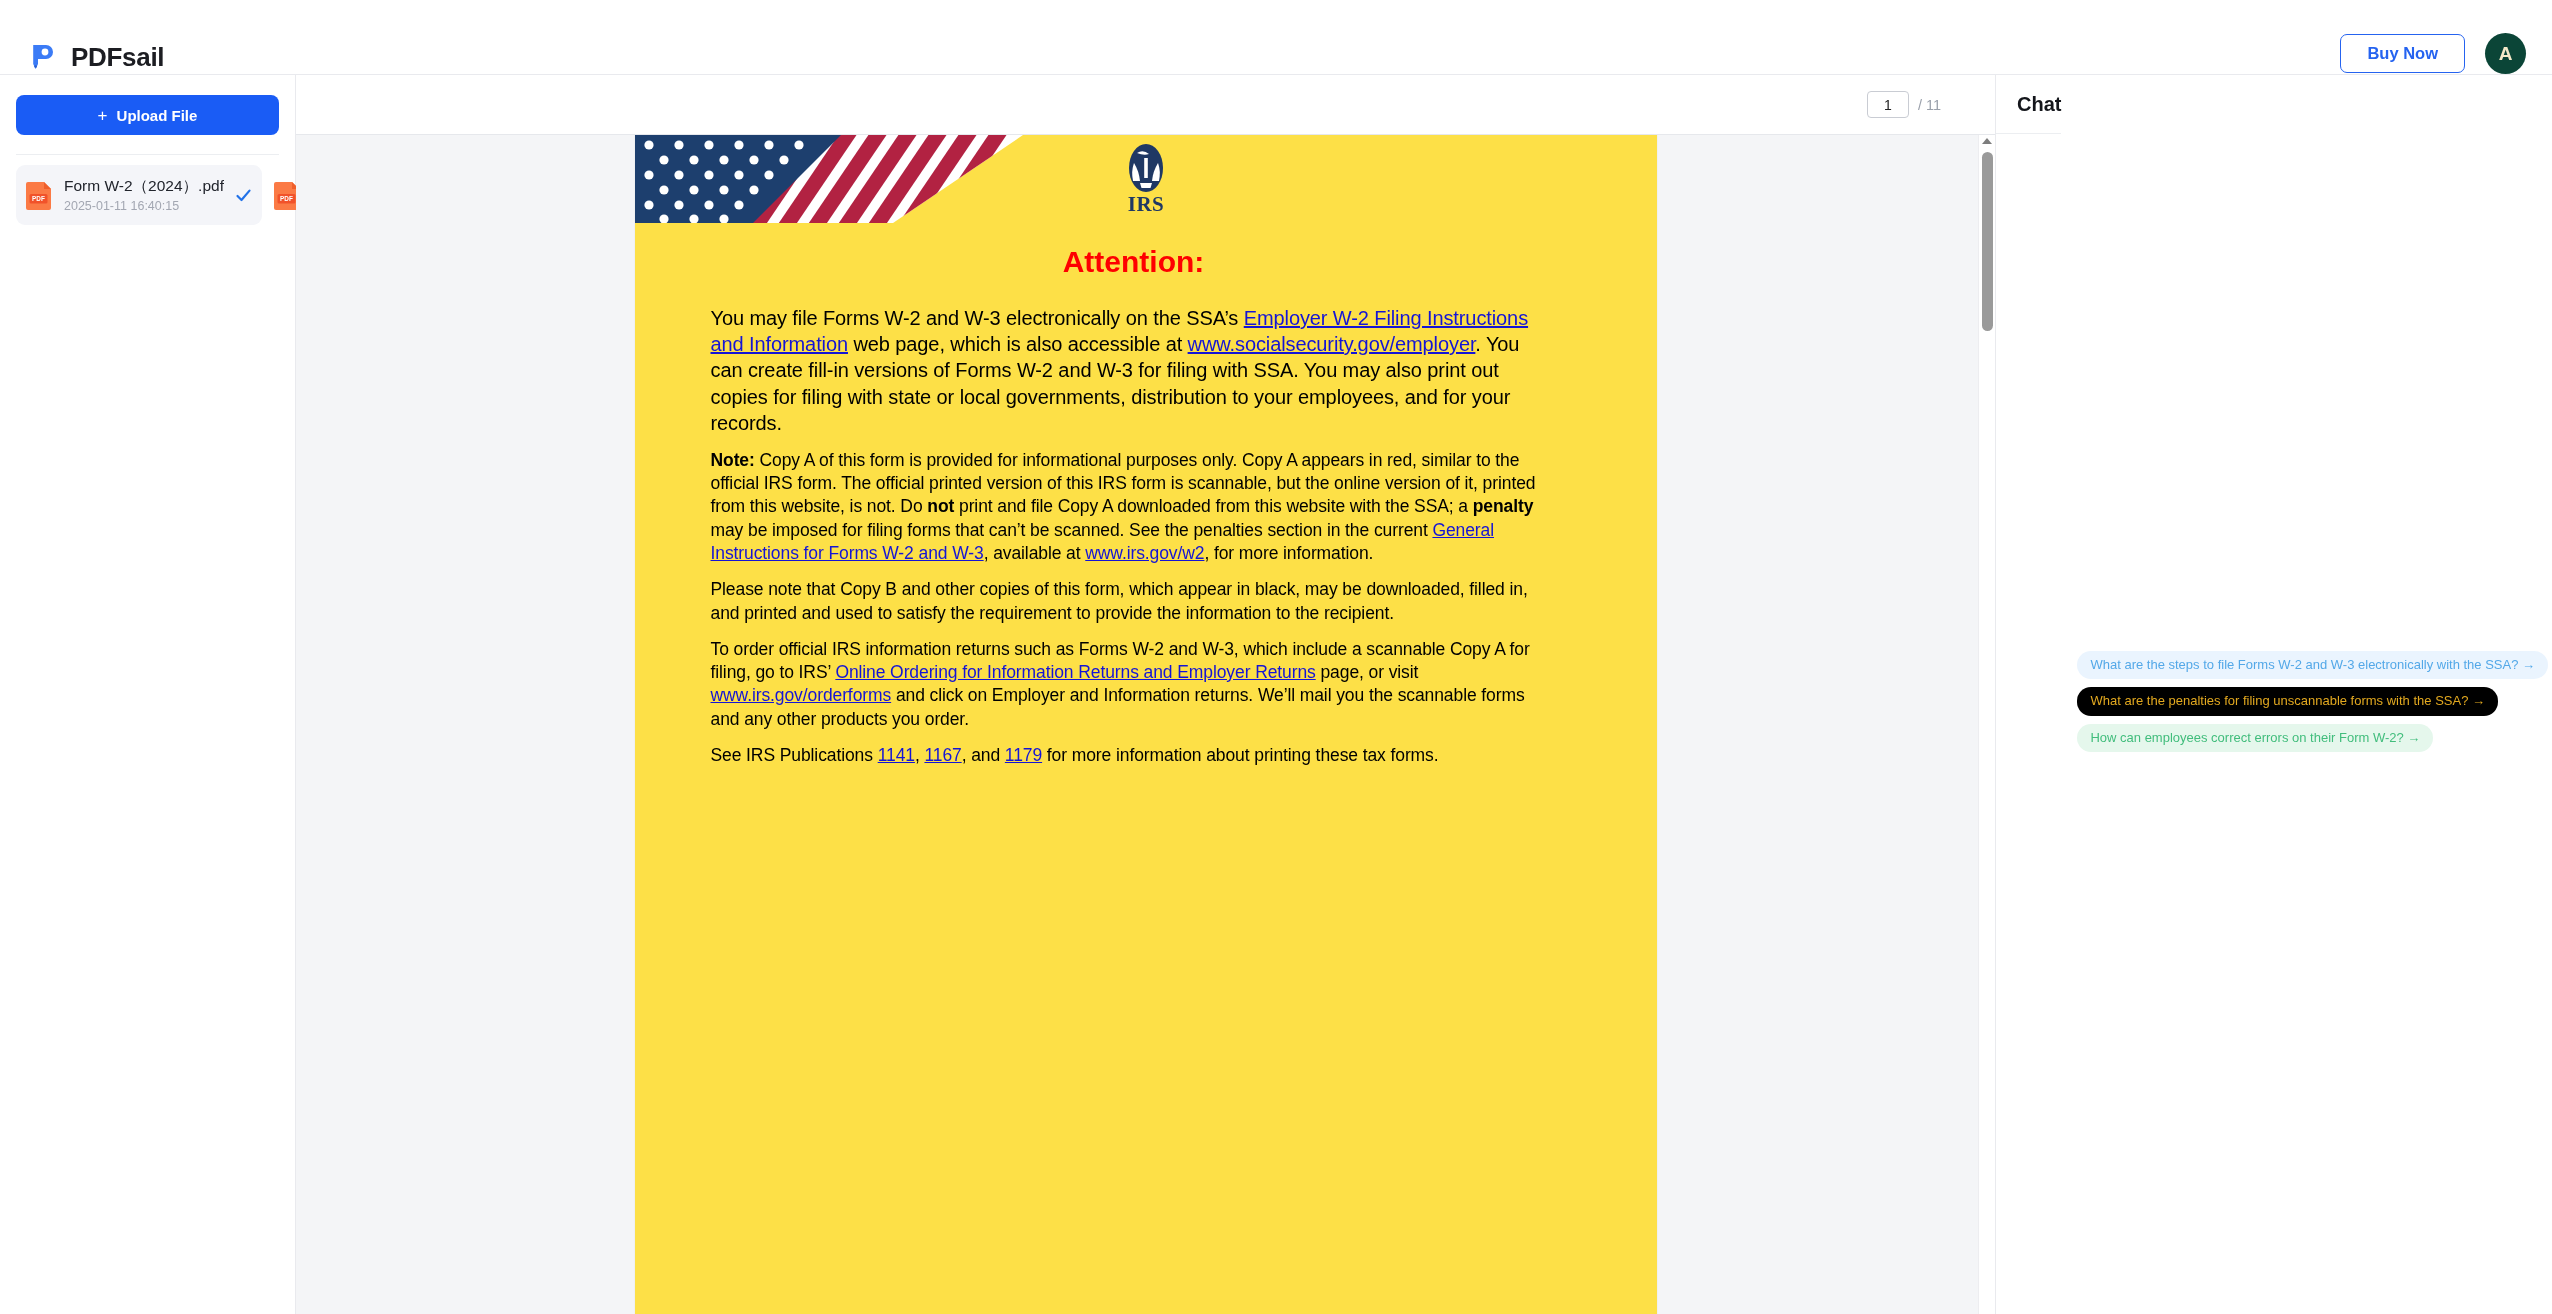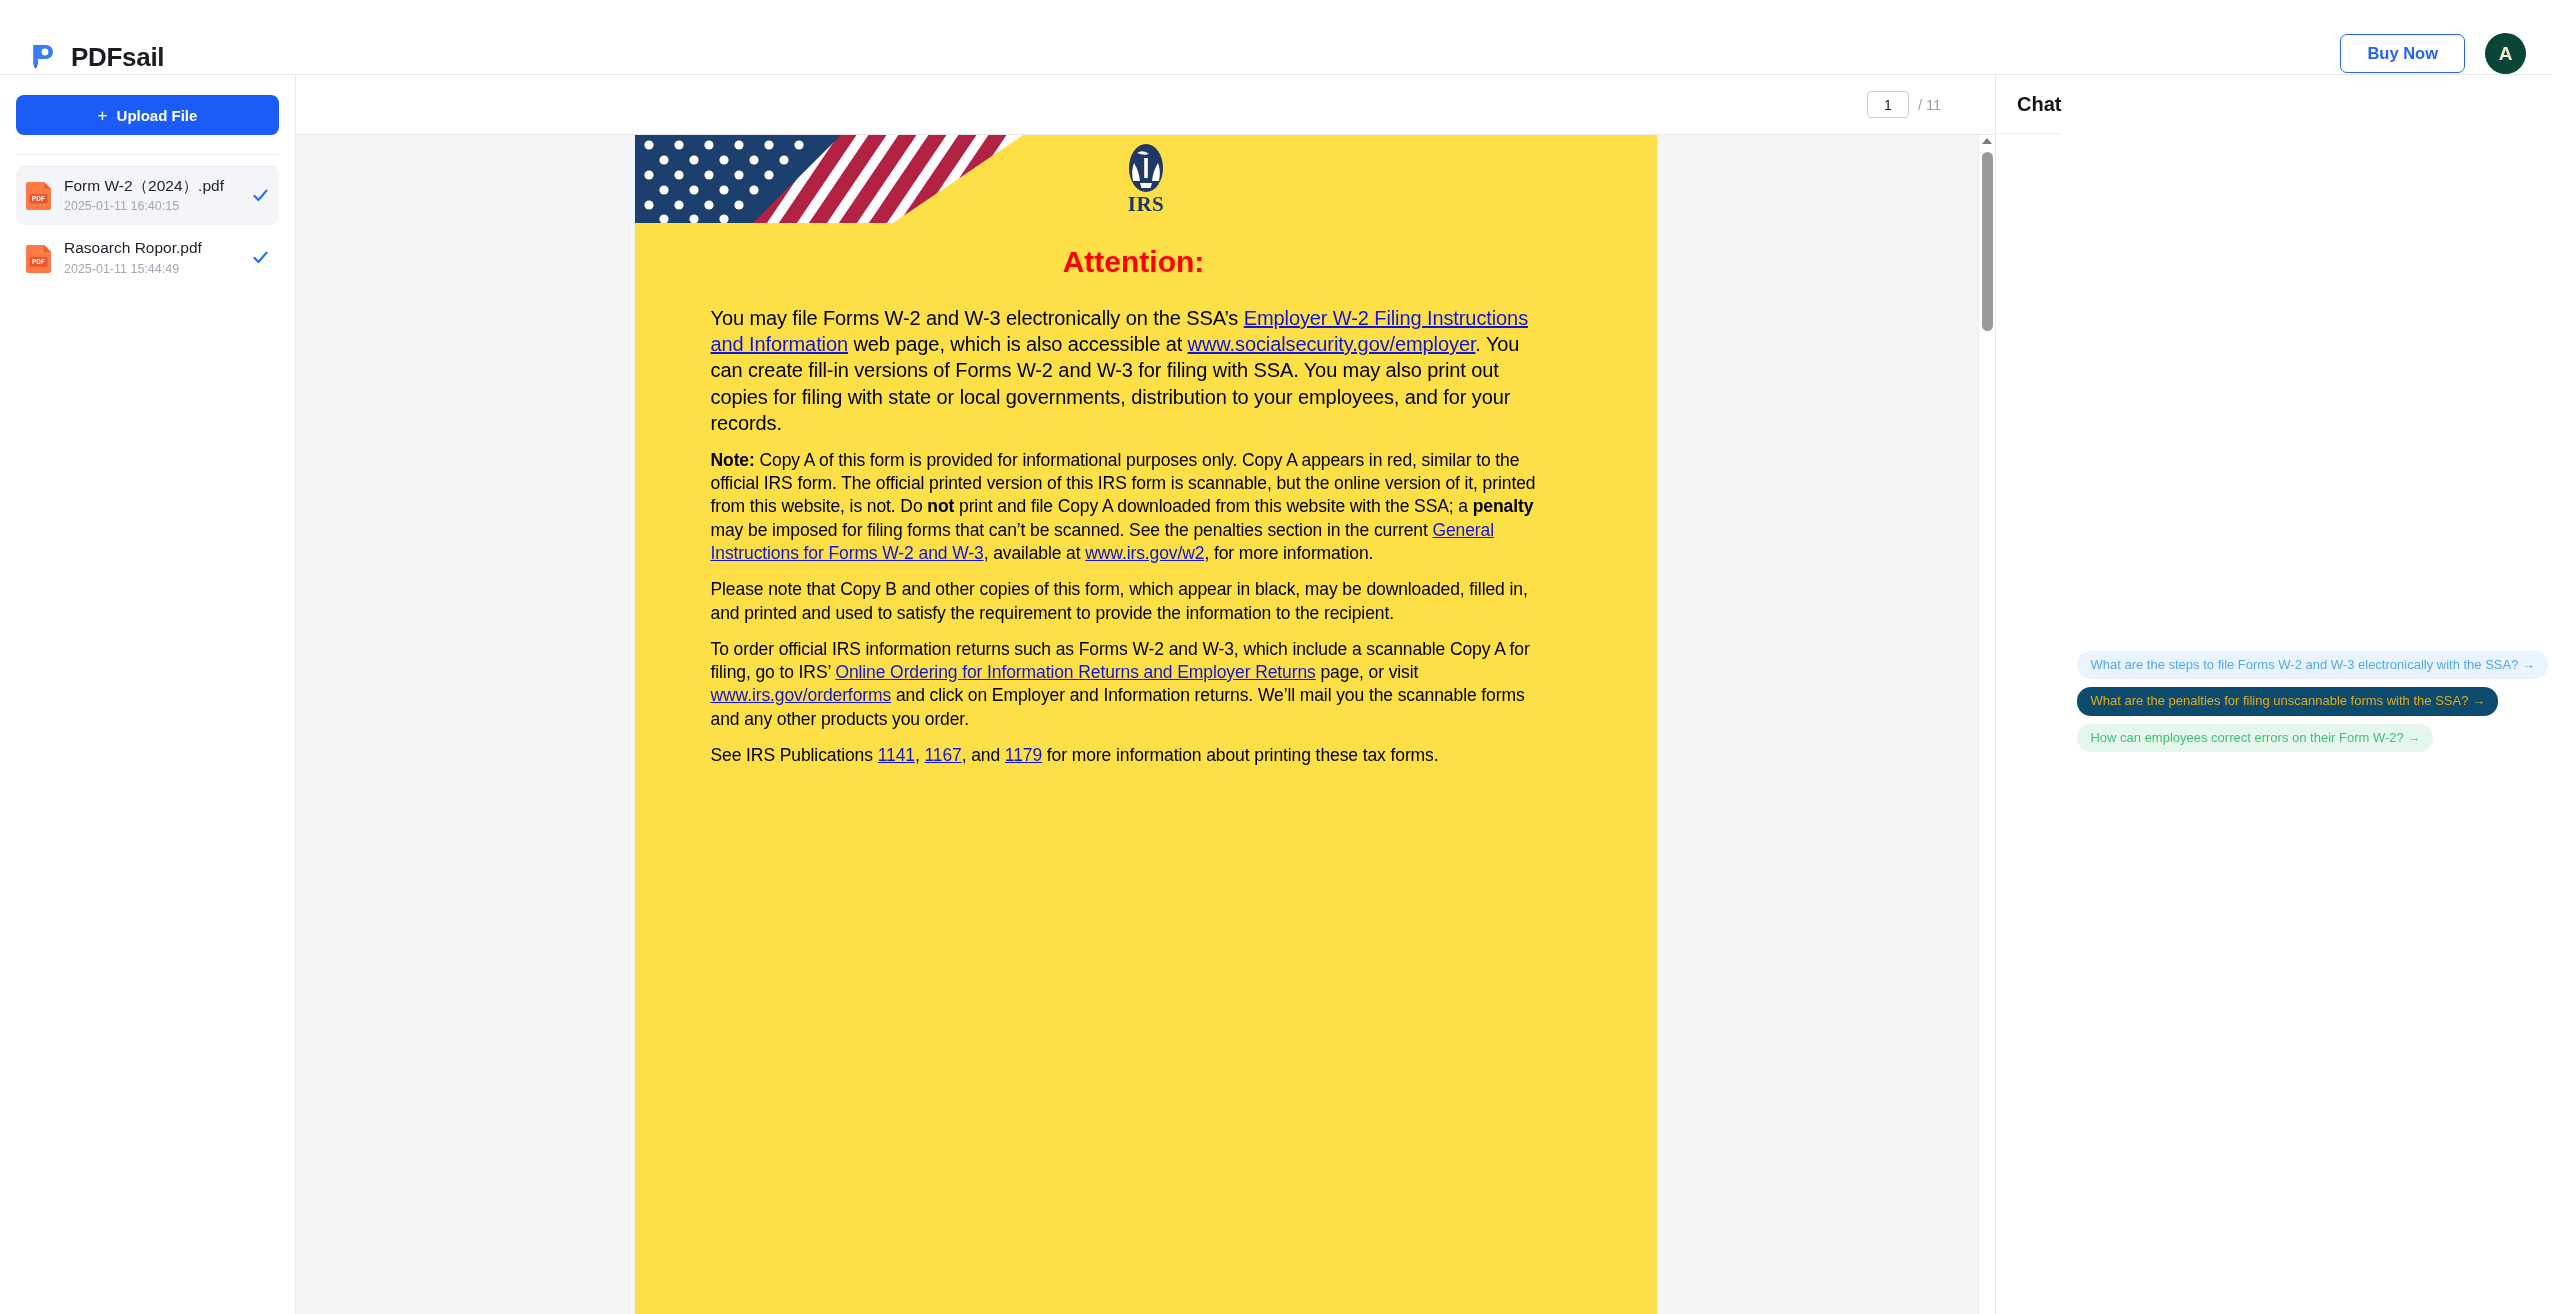--- a/index.html
+++ b/index.html
@@ -47,21 +47,21 @@
   }
   .upload-btn {
     width: 100%; height: 40px;
     background: #1a5cf5; color: #fff; border: none; border-radius: 8px;
     font-size: 15px; font-weight: 600; cursor: pointer;
     display: flex; align-items: center; justify-content: center; gap: 9px;
     font-family: "Liberation Sans", sans-serif;
   }
   .upload-plus { font-size: 17px; font-weight: 400; line-height: 1; }
   .side-divider { height: 1px; background: #eceef1; margin: 19px 0 10px 0; }
-  .file-list { display: flex; flex-direction: column; gap: 2px; }
+  .file-list { display: flex; flex-direction: row; gap: 2px; }
   .file-item {
     display: flex; align-items: center; gap: 11px;
     padding: 11px 10px; border-radius: 9px; cursor: pointer;
   }
   .file-item.active { background: #f4f5f9; }
   .pdf-icon { width: 27px; height: 30px; flex: 0 0 27px; display: block; }
   .file-meta { flex: 1 1 auto; min-width: 0; }
   .file-name {
     font-size: 15.5px; color: #21242c; line-height: 1.25;
     white-space: nowrap; overflow: hidden; text-overflow: ellipsis;
@@ -136,21 +136,21 @@
     height: 59px; flex: 0 0 59px; display: flex; align-items: center;
     padding-left: 21px; border-bottom: 1px solid #eceef1;
   }
   .chat-title { font-size: 20px; font-weight: 700; color: #14161b; }
   .chat-suggestions { padding: 14px 16px 0 16px; display: flex; flex-direction: column; gap: 8px; align-items: flex-start; justify-content: center; }
   .chip {
     border-radius: 14px; padding: 6px 13px; font-size: 13px; line-height: 1.25;
     cursor: pointer; white-space: nowrap;
   }
   .chip-blue  { background: #eaf4fe; color: #53a8e8; }
-  .chip-amber { background: #0c4a6e; color: #e3a91f; }
+  .chip-amber { background: #000000; color: #e3a91f; }
   .chip-green { background: #e5f7ec; color: #41bd7c; }
   .chat-spacer { flex: 1 1 auto; }
   .chat-input-row {
     padding: 4px 16px 18px 16px; display: flex; align-items: center; gap: 28px;
     position: relative;
     margin-top: 7px;
   }
   .chat-input {
     flex: 1 1 auto; height: 50px; border: 1px solid #e3e5ea; border-radius: 8px;
     padding: 0 16px; font-size: 15.5px; color: #2a2d34; background: #fff;

